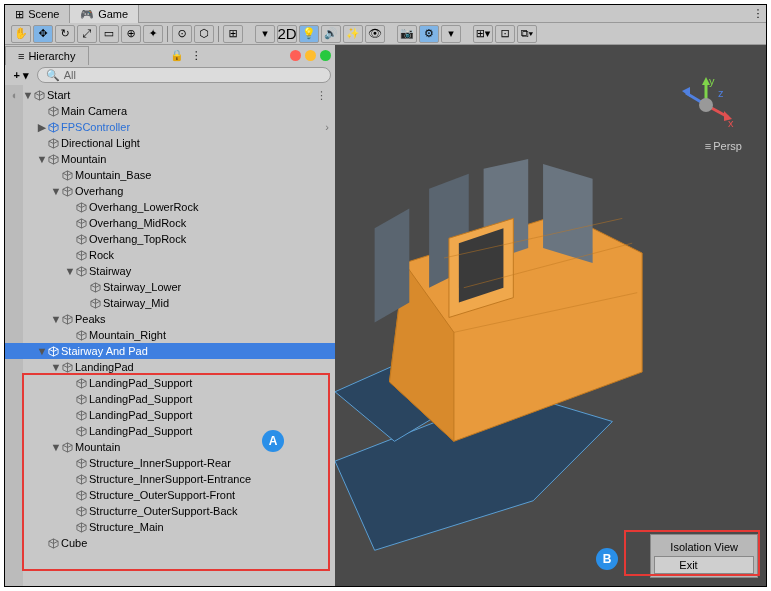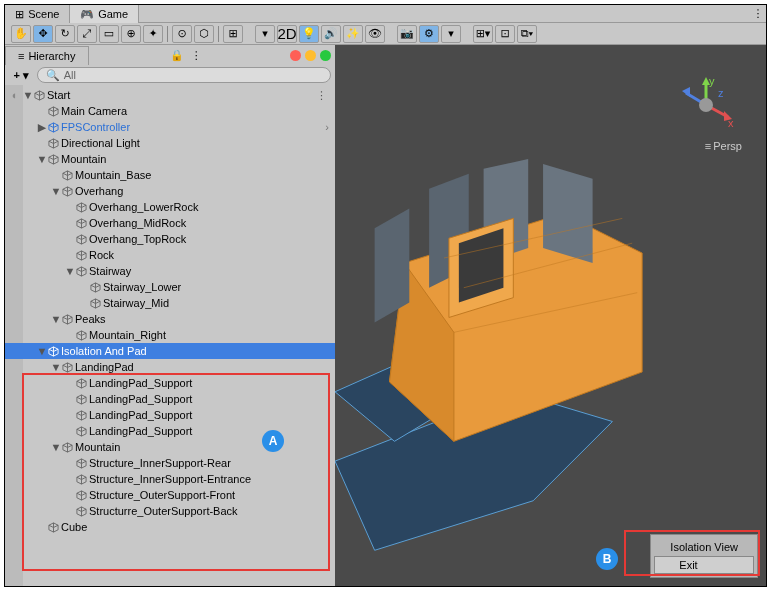--- a/index.html
+++ b/index.html
@@ -322,21 +322,21 @@
           </div>
           <div class="row selected">
             <span class="vis"></span>
             <span class="indent" style="width:14px"></span>
             <span class="arrow">▼</span>
             <span class="cube">
               <svg class="cube-svg" viewBox="0 0 12 12">
                 <path d="M6 1 L11 3.5 L11 8.5 L6 11 L1 8.5 L1 3.5 Z M6 1 L6 6 M1 3.5 L6 6 L11 3.5 M6 6 L6 11" fill="none" stroke="#fff" stroke-width="1"></path>
               </svg>
             </span>
-            <span>Isolation And Pad</span>
+            <span>Stairway And Pad</span>
           </div>
           <div class="row">
             <span class="vis"></span>
             <span class="indent" style="width:28px"></span>
             <span class="arrow">▼</span>
             <span class="cube">
               <svg class="cube-svg" viewBox="0 0 12 12">
                 <path d="M6 1 L11 3.5 L11 8.5 L6 11 L1 8.5 L1 3.5 Z M6 1 L6 6 M1 3.5 L6 6 L11 3.5 M6 6 L6 11" fill="none" stroke="#666" stroke-width="1"></path>
               </svg>
             </span>
@@ -433,20 +433,31 @@
           <div class="row">
             <span class="vis"></span>
             <span class="indent" style="width:42px"></span>
             <span class="arrow"></span>
             <span class="cube">
               <svg class="cube-svg" viewBox="0 0 12 12">
                 <path d="M6 1 L11 3.5 L11 8.5 L6 11 L1 8.5 L1 3.5 Z M6 1 L6 6 M1 3.5 L6 6 L11 3.5 M6 6 L6 11" fill="none" stroke="#666" stroke-width="1"></path>
               </svg>
             </span>
             <span>Structurre_OuterSupport-Back</span>
+          </div>
+          <div class="row">
+            <span class="vis"></span>
+            <span class="indent" style="width:42px"></span>
+            <span class="arrow"></span>
+            <span class="cube">
+              <svg class="cube-svg" viewBox="0 0 12 12">
+                <path d="M6 1 L11 3.5 L11 8.5 L6 11 L1 8.5 L1 3.5 Z M6 1 L6 6 M1 3.5 L6 6 L11 3.5 M6 6 L6 11" fill="none" stroke="#666" stroke-width="1"></path>
+              </svg>
+            </span>
+            <span>Structure_Main</span>
           </div>
           <div class="row">
             <span class="vis"></span>
             <span class="indent" style="width:14px"></span>
             <span class="arrow"></span>
             <span class="cube">
               <svg class="cube-svg" viewBox="0 0 12 12">
                 <path d="M6 1 L11 3.5 L11 8.5 L6 11 L1 8.5 L1 3.5 Z M6 1 L6 6 M1 3.5 L6 6 L11 3.5 M6 6 L6 11" fill="none" stroke="#666" stroke-width="1"></path>
               </svg>
             </span>

